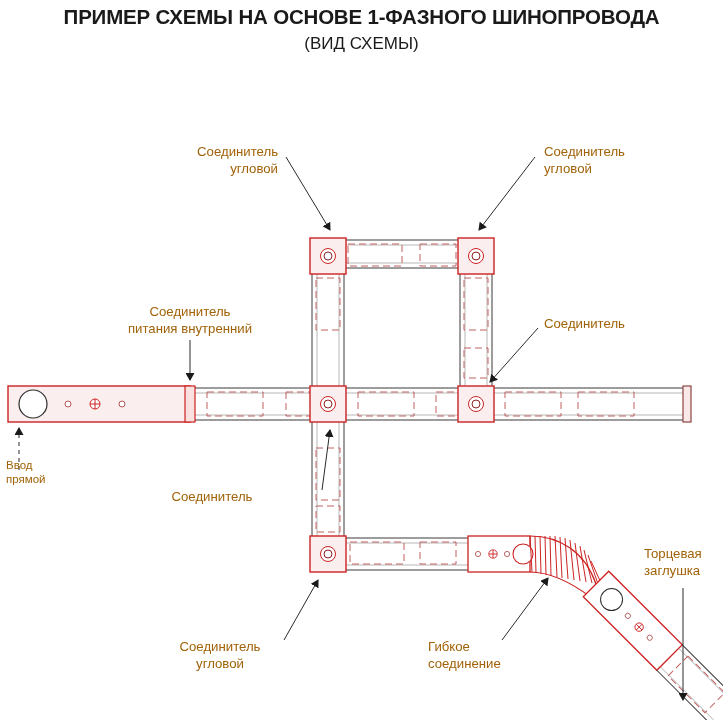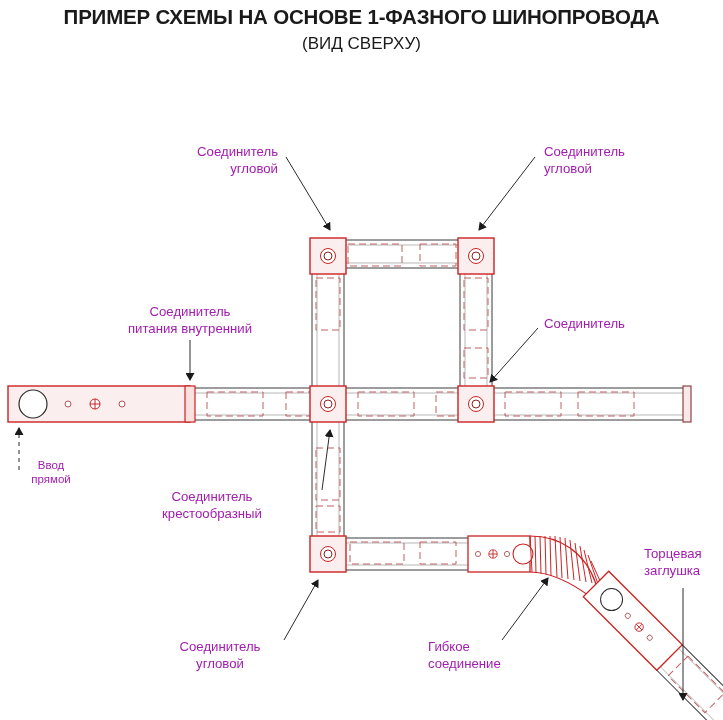--- a/index.html
+++ b/index.html
@@ -4,35 +4,35 @@
 <style>
   html,body{margin:0;padding:0;background:#ffffff;}
   body{width:723px;height:720px;overflow:hidden;
        font-family:"Liberation Sans","DejaVu Sans",sans-serif;color:#1a1a1a;}
   #stage{position:relative;width:723px;height:584px;}
   .title-block{position:absolute;left:0;top:0;width:723px;text-align:center;}
   .title-main{font-size:20.5px;font-weight:bold;letter-spacing:-0.2px;
               line-height:26px;padding-top:4px;white-space:nowrap;}
   .title-sub{font-size:17px;line-height:24px;padding-top:2px;}
   svg{position:absolute;left:0;top:0;}
-  .lbl{position:absolute;font-size:13.2px;line-height:16.5px;color:#a21caf;
+  .lbl{position:absolute;font-size:13.2px;line-height:16.5px;color:#a16207;
        white-space:nowrap;}
   .lbl.r{text-align:right;}
   .lbl.c{text-align:center;}
   .lbl.l{text-align:left;}
   .lbl-small{font-size:11.5px;line-height:14px;}
 </style>
 </head>
 <body>
 
 <div id="stage">
 
   <div class="title-block">
     <div class="title-main">ПРИМЕР СХЕМЫ НА ОСНОВЕ 1-ФАЗНОГО ШИНОПРОВОДА</div>
-    <div class="title-sub">(ВИД СВЕРХУ)</div>
+    <div class="title-sub">(ВИД СХЕМЫ)</div>
   </div>
 
   <svg width="723" height="720" viewBox="0 0 723 720">
     <defs>
       <marker id="arw" markerWidth="9" markerHeight="9" refX="7" refY="4.5" orient="auto" markerUnits="strokeWidth">
         <path d="M0,0 L8,4.5 L0,9 Z" fill="#1a1a1a"></path>
       </marker>
     </defs>
 
     <g stroke="#3a3a3a" stroke-width="1" fill="none">
@@ -223,36 +223,35 @@
     <div>Соединитель</div>
     <div>питания внутренний</div>
   </div>
 
   <div class="lbl l" style="left:544px;top:316px;width:170px;">
     <div>Соединитель</div>
   </div>
 
   <div class="lbl c" style="left:122px;top:489px;width:180px;">
     <div>Соединитель</div>
-    <div>крестообразный</div>
   </div>
 
   <div class="lbl c" style="left:140px;top:639px;width:160px;">
     <div>Соединитель</div>
     <div>угловой</div>
   </div>
 
   <div class="lbl l" style="left:428px;top:639px;width:160px;">
     <div>Гибкое</div>
     <div>соединение</div>
   </div>
 
   <div class="lbl l" style="left:644px;top:546px;width:80px;">
     <div>Торцевая</div>
     <div>заглушка</div>
   </div>
 
-  <div class="lbl l lbl-small" style="left:6px;top:458px;width:90px;text-align:center;">
+  <div class="lbl l lbl-small" style="left:6px;top:458px;width:90px;">
     <div>Ввод</div>
     <div>прямой</div>
   </div>
 
 </div>
 
 </body></html>

